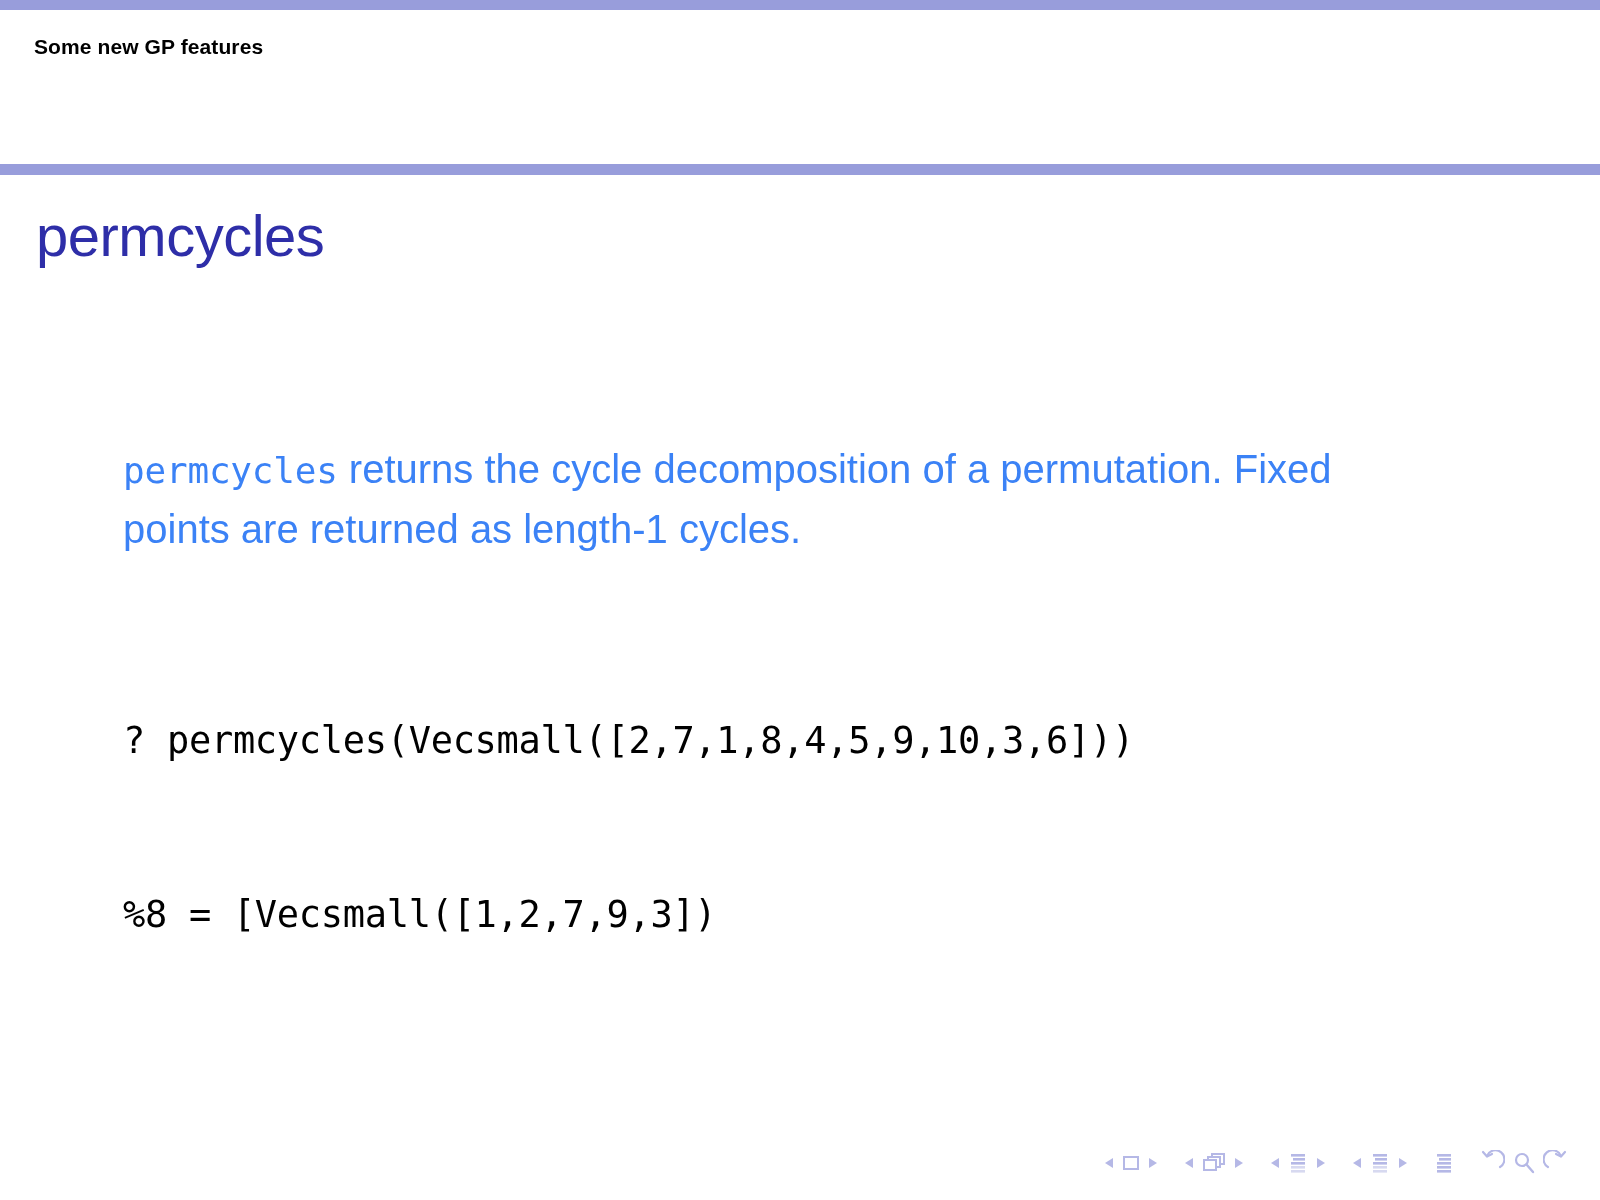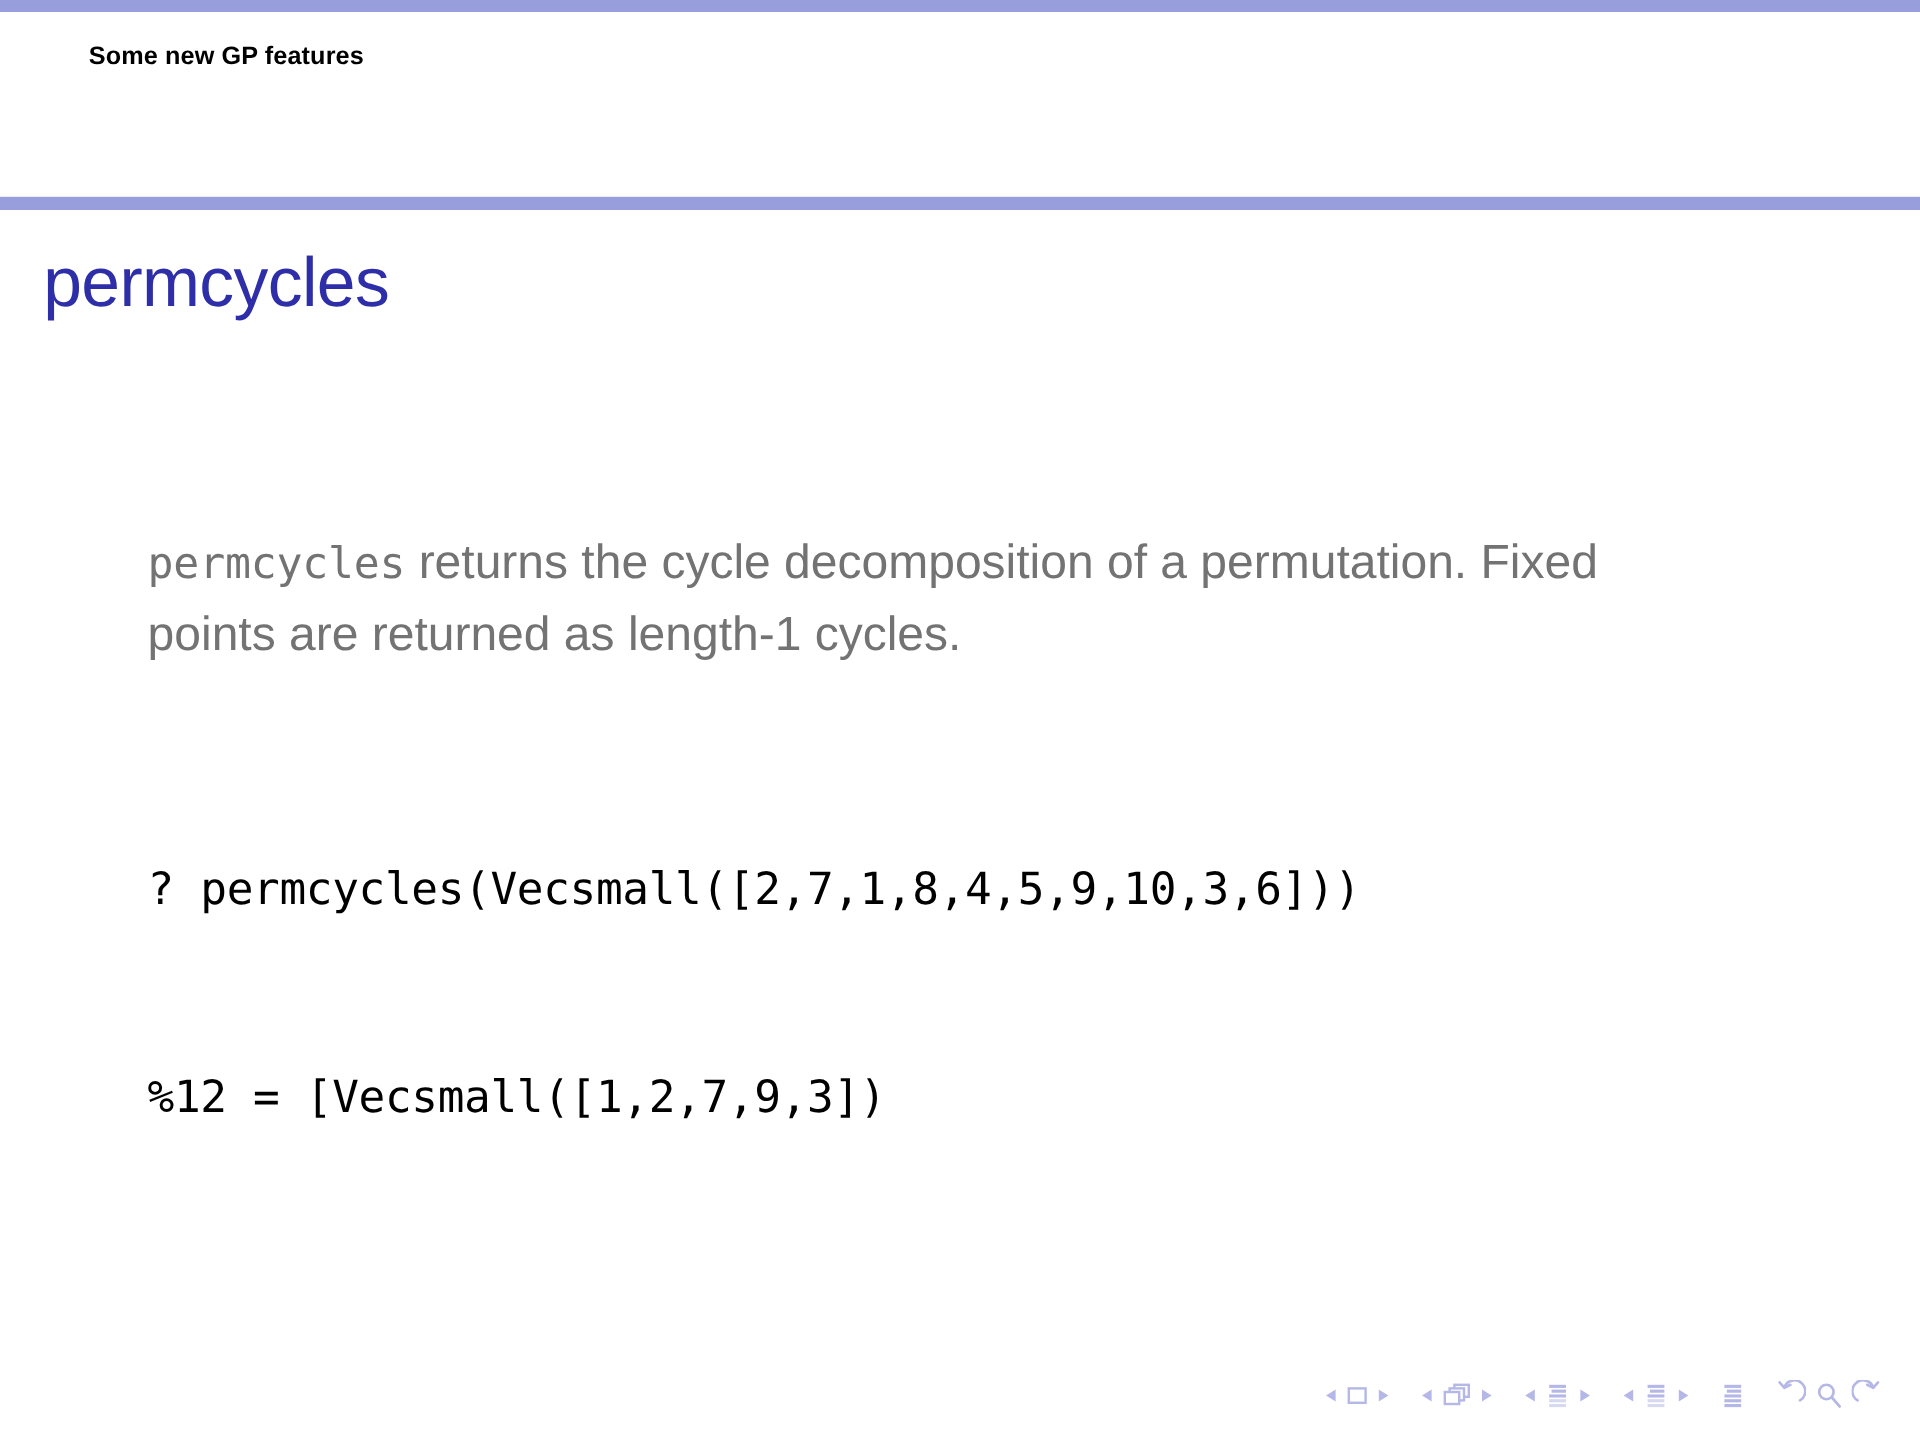--- a/index.html
+++ b/index.html
@@ -34,21 +34,20 @@
   }
   .headline-title {
     position: absolute;
     top: 25px;
     left: 34px;
     font-size: 21px;
     font-weight: bold;
     color: #000000;
     letter-spacing: 0.1px;
     white-space: nowrap;
-    margin-left: 40px;
   }
   .headline-bottom-rule {
     position: absolute;
     top: 164px;
     left: 0;
     width: 1600px;
     height: 11px;
     background: #989ddb;
   }
 
@@ -66,21 +65,21 @@
   
   .body-block {
     position: absolute;
     top: 440px;
     left: 123px;
     width: 1400px;
   }
   .para {
     font-size: 40px;
     line-height: 58px;
-    color: #737373;
+    color: #3b82f6;
     max-width: 1260px;
   }
   .para .mono {
     font-family: "DejaVu Sans Mono", "Liberation Mono", monospace;
     font-size: 36px;
     letter-spacing: -0.2px;
   }
   .code-block {
     margin-top: 38px;
     font-family: "DejaVu Sans Mono", "Liberation Mono", monospace;
@@ -133,21 +132,21 @@
 <div class="frame-title">permcycles</div>
 
 <div class="body-block">
 
   <div class="para">
     <span class="mono">permcycles</span><span> returns the cycle decomposition of a permutation. Fixed points are returned as length-1 cycles.</span>
   </div>
 
   <div class="code-block">
     <div class="code-line">? permcycles(Vecsmall([2,7,1,8,4,5,9,10,3,6]))</div>
-    <div class="code-line">%12 = [Vecsmall([1,2,7,9,3])</div>
+    <div class="code-line">%8 = [Vecsmall([1,2,7,9,3])</div>
     
     
   </div>
 
 </div>
 
 <div class="nav-bar">
 
   <div class="nav-group">
     <span class="nav-icon">

